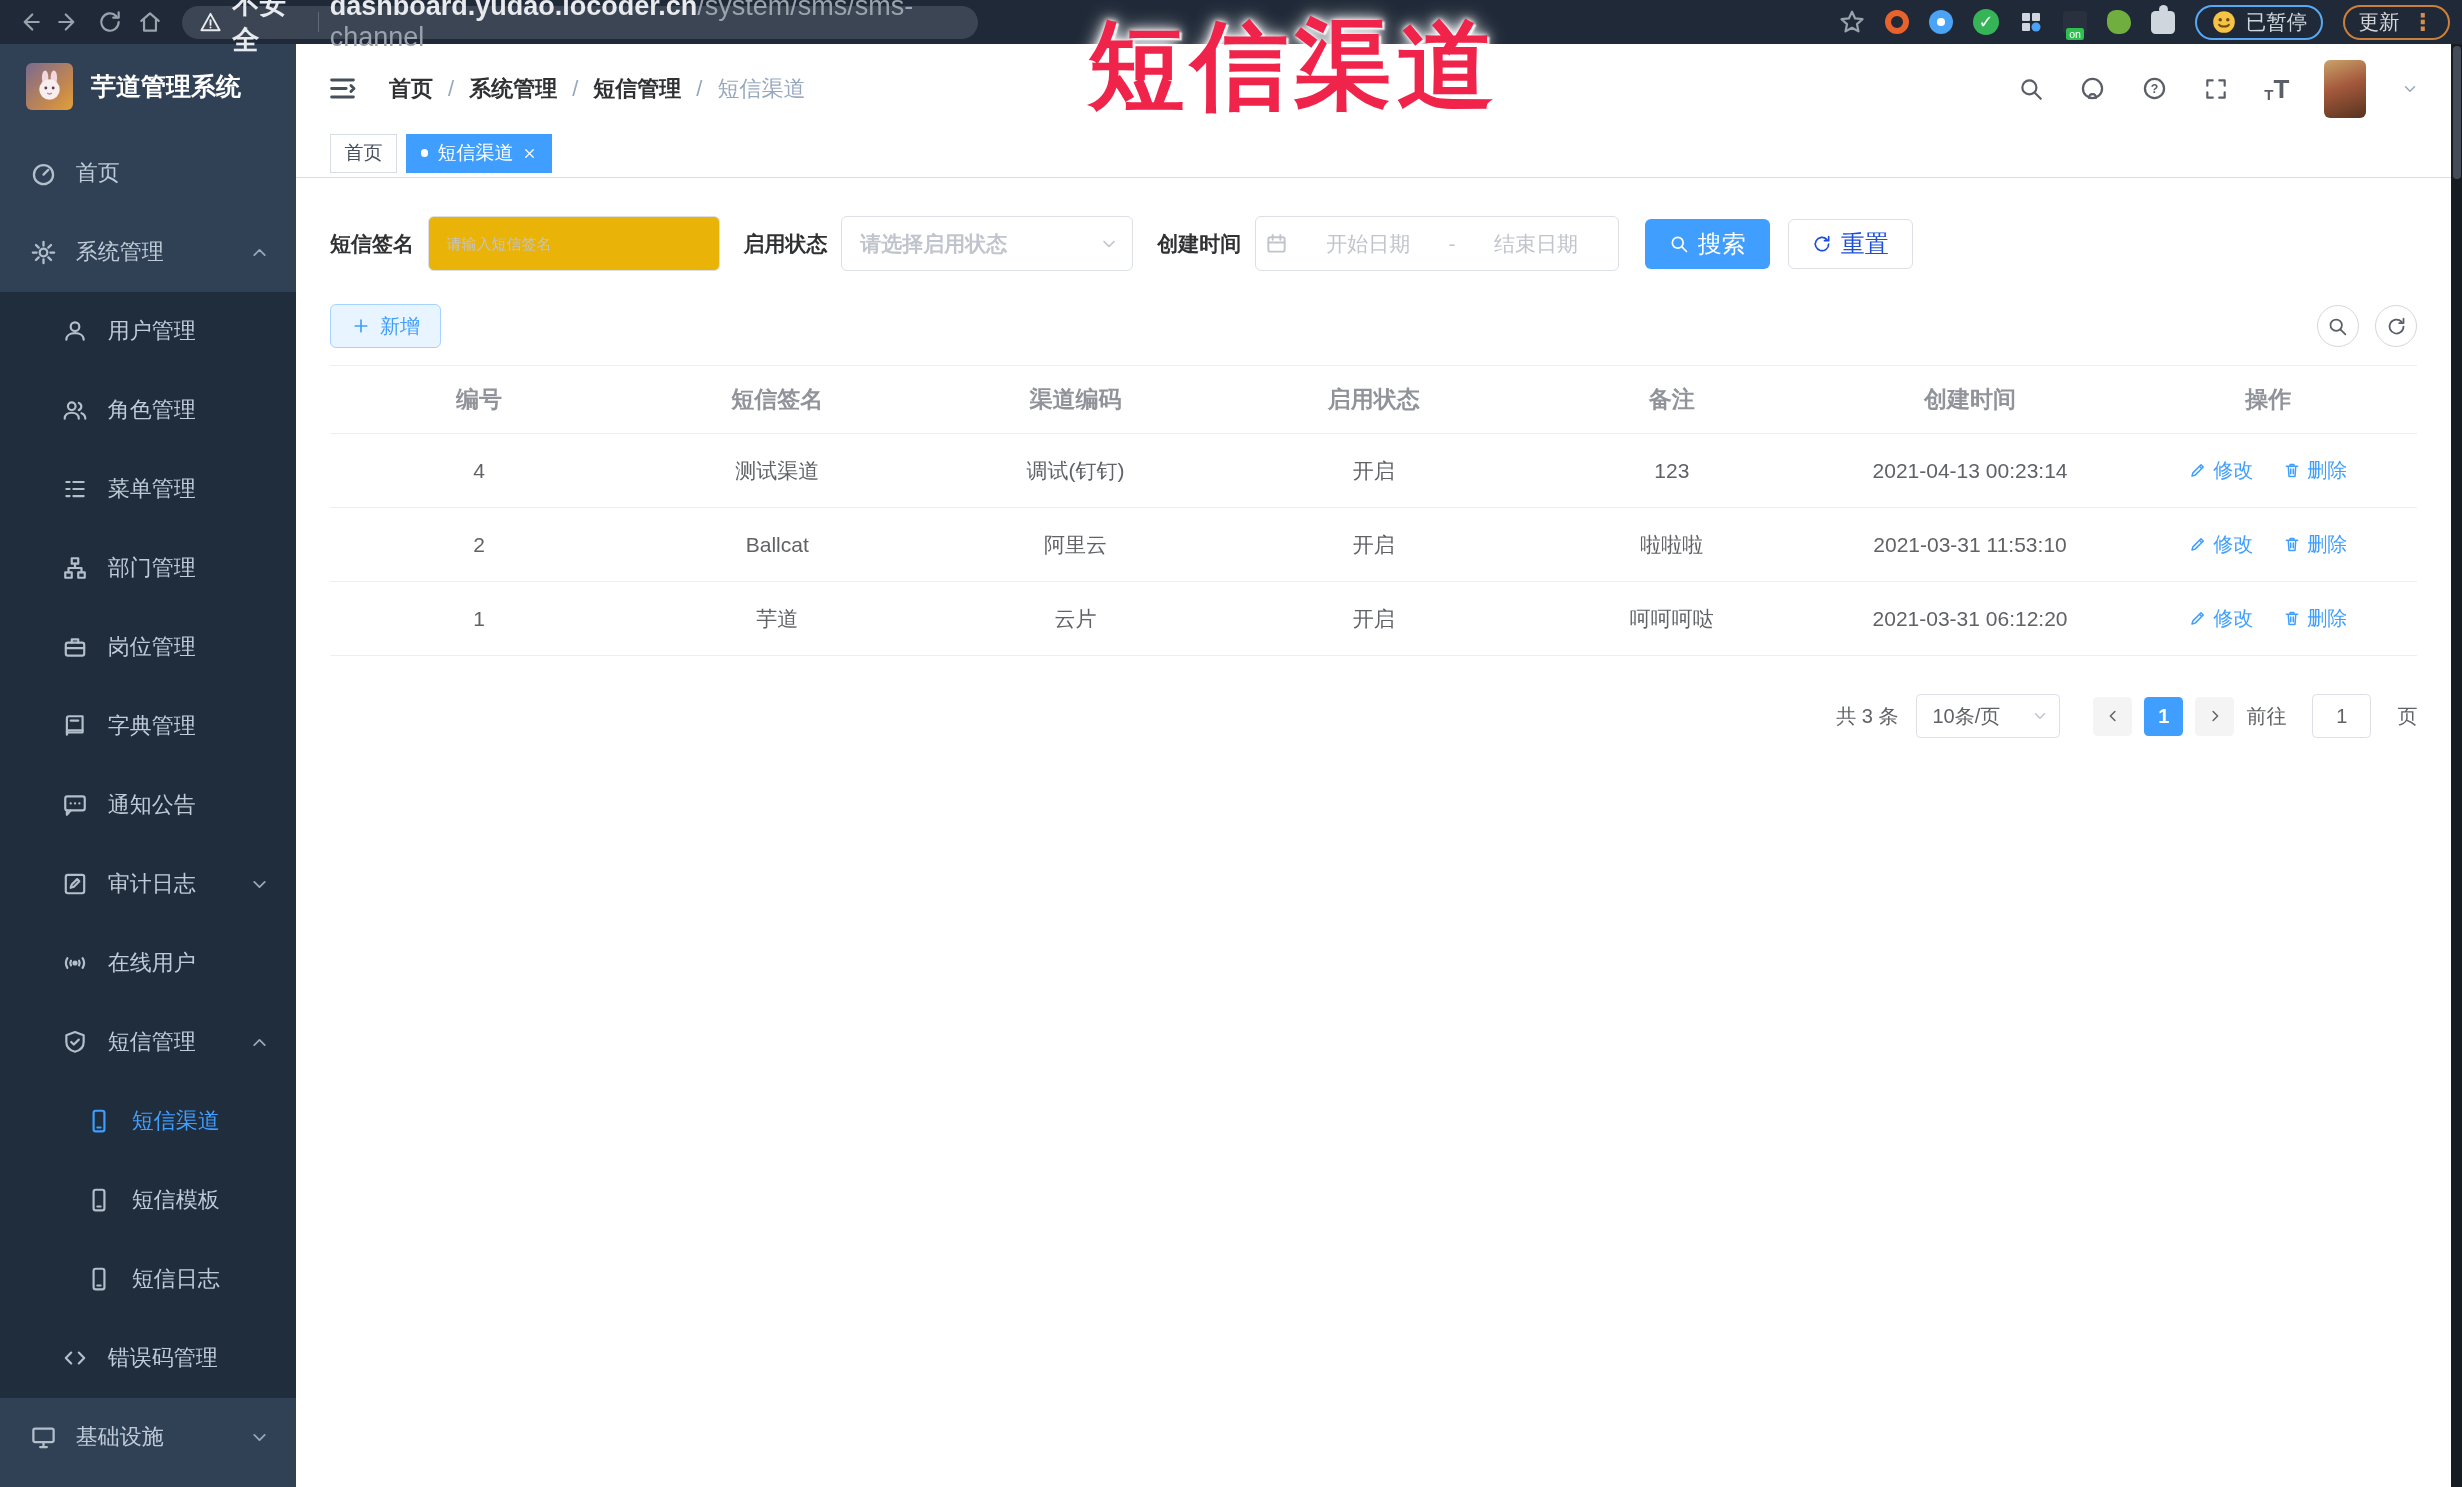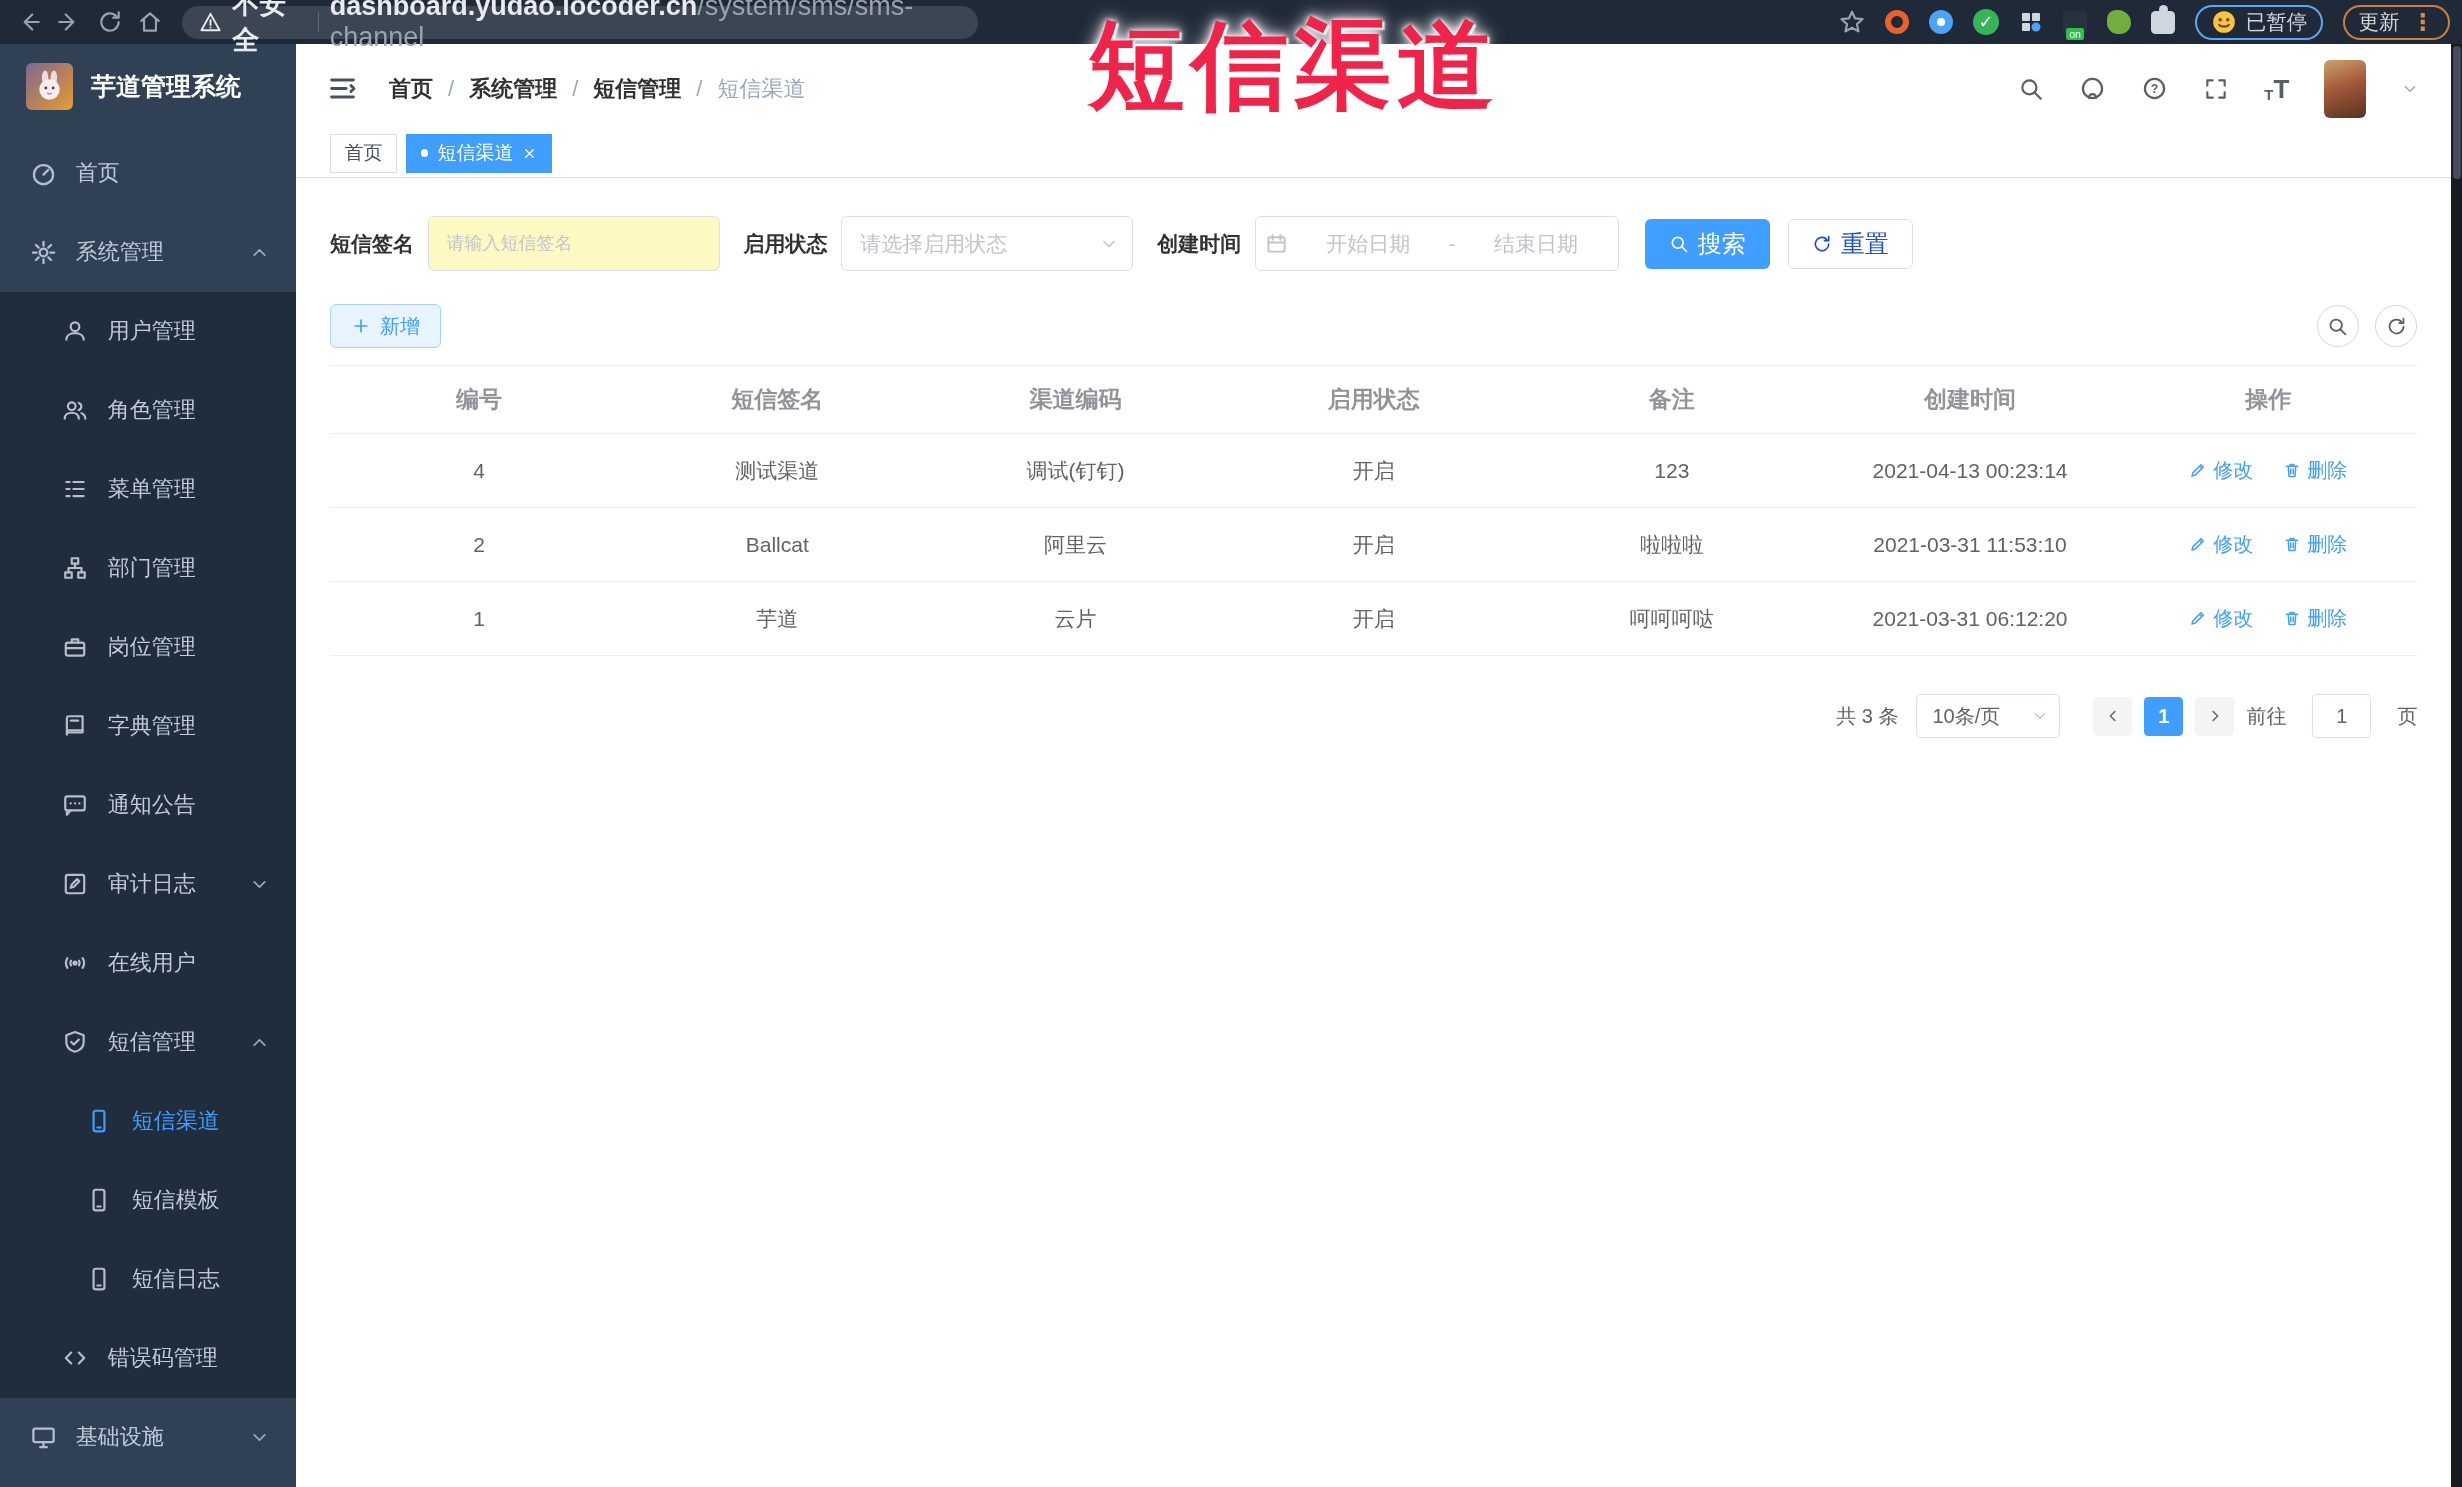--- a/index.html
+++ b/index.html
@@ -82,25 +82,25 @@
     font-size:19px; display:flex; align-items:center; gap:9px; cursor:pointer; }
   .tab.active { background:#409eff; border-color:#409eff; color:#fff; }
   .tab .dot { width:7.6px; height:7.6px; border-radius:50%; background:#fff; }
   .tab .x { display:flex; color:#fff; }
 
   
   .content { flex:1; padding:0 34px; }
   .search-row { margin-top:38px; display:flex; align-items:center; font-size:21px; }
   .flabel { font-weight:700; color:#303133; margin-right:13.6px; white-space:nowrap; }
   .inp { width:292px; height:55px; border:0.8px solid #dcdfe6; border-radius:6px; padding:0 18px;
-    font-size:18px; color:#606266; background:#fef9c3; outline:none; font-family:inherit; }
+    font-size:15px; color:#606266; background:#eab308; outline:none; font-family:inherit; }
   .inp::placeholder { color:#c0c4cc; }
   .gap { width:24px; flex-shrink:0; }
   .sel { width:292px; height:55px; border:0.8px solid #dcdfe6; border-radius:6px; padding:0 13.6px 0 18px;
-    display:flex; align-items:center; background:#fff; cursor:pointer; }
+    display:flex; align-items:center; background:#fff; cursor:pointer;font-weight:bold; }
   .sel .ph { color:#c0c4cc; flex:1; }
   .sel .sc { color:#c0c4cc; }
   .daterange { width:364px; height:55px; border:0.8px solid #dcdfe6; border-radius:6px; background:#fff;
     display:flex; align-items:center; padding:0 9px; gap:7.6px; cursor:pointer; }
   .daterange .cal { color:#c0c4cc; }
   .daterange .dph { flex:1; text-align:center; color:#c0c4cc; }
   .daterange .dsep { color:#c0c4cc; }
   .btn { height:50px; border-radius:6px; display:inline-flex; align-items:center; gap:9px;
     font-size:24px; cursor:pointer; border:0.8px solid transparent; padding:0 23px; }
   .btn.primary { background:#409eff; color:#fff; margin-left:26px; }

